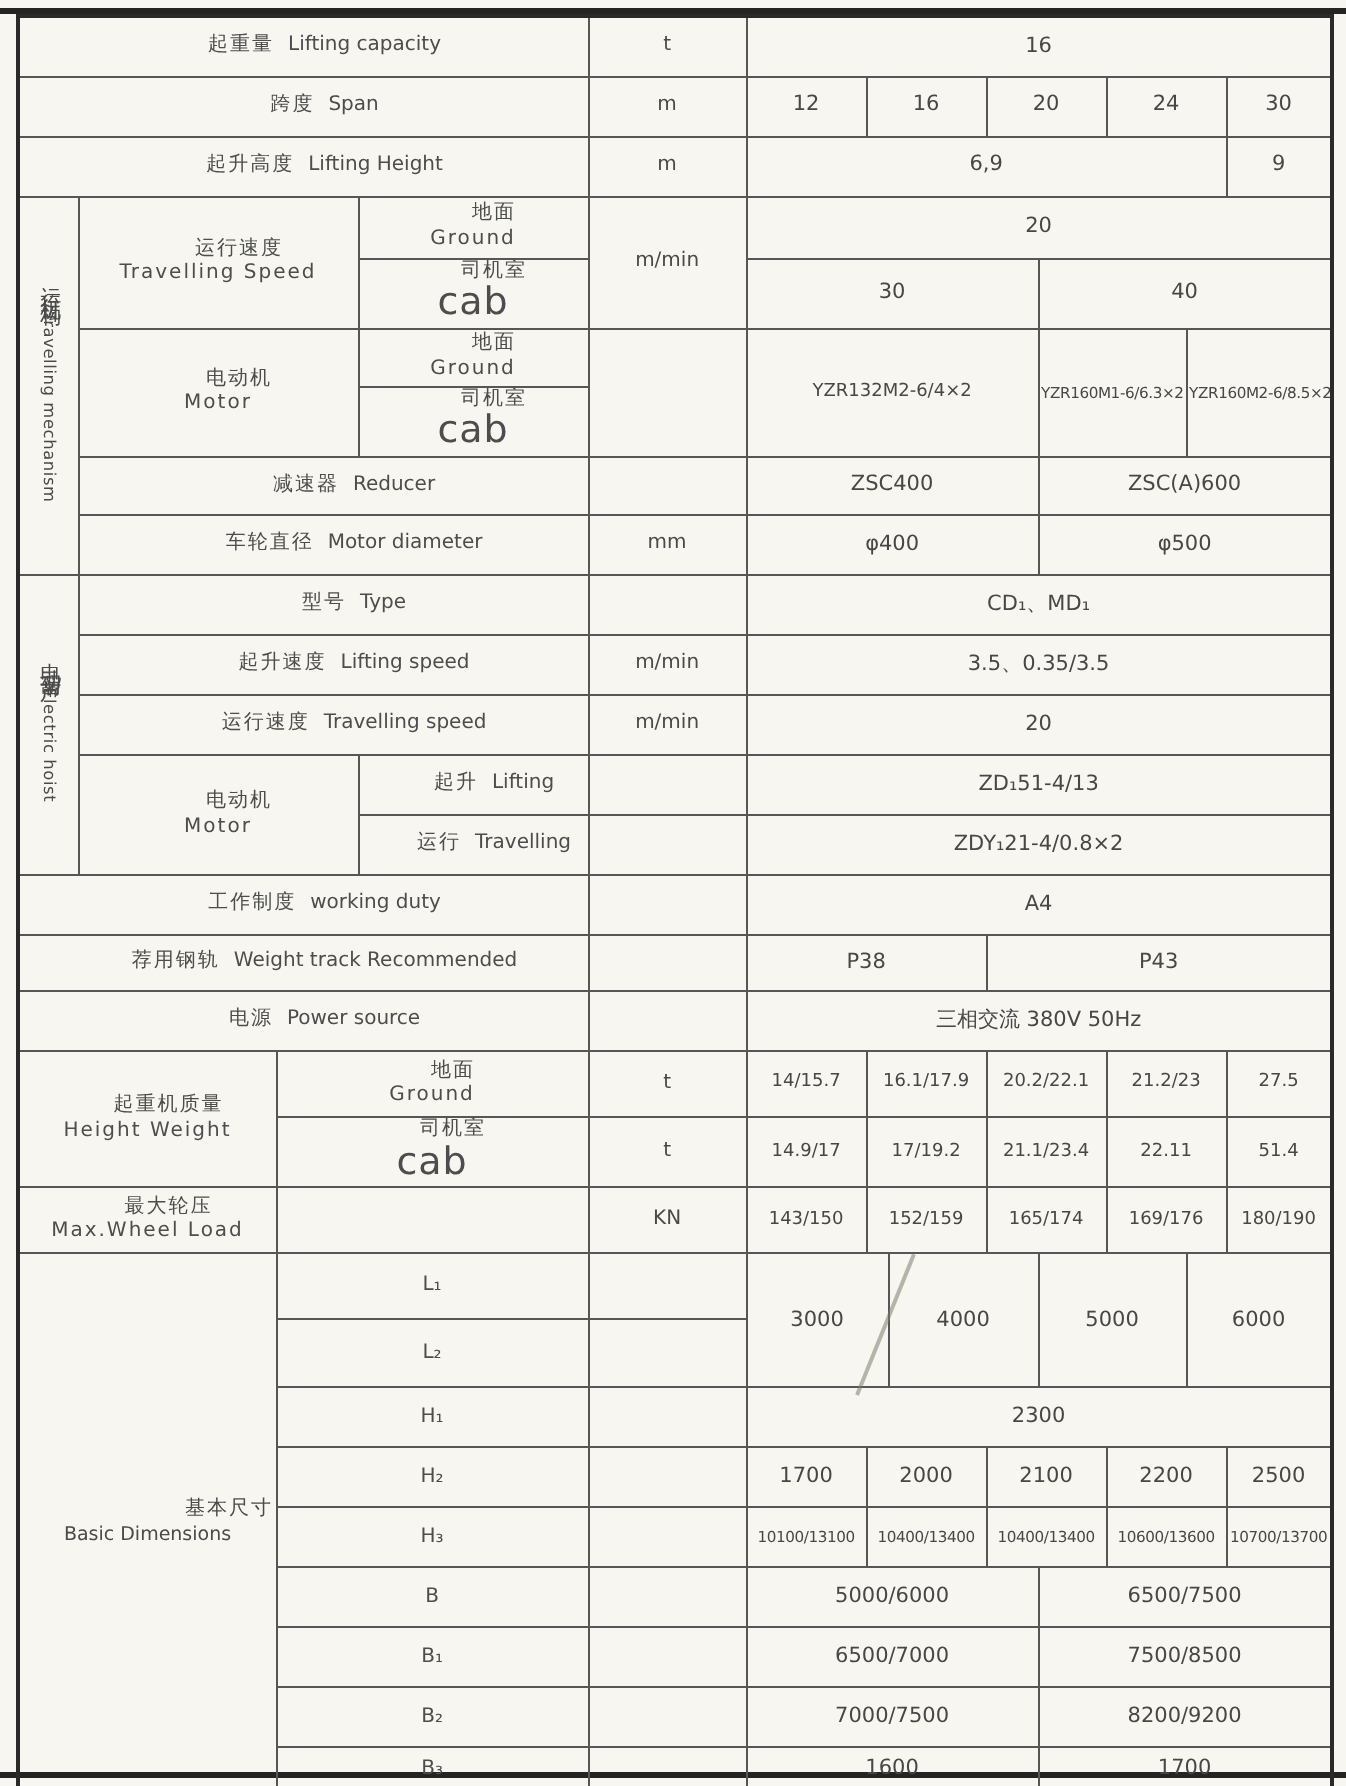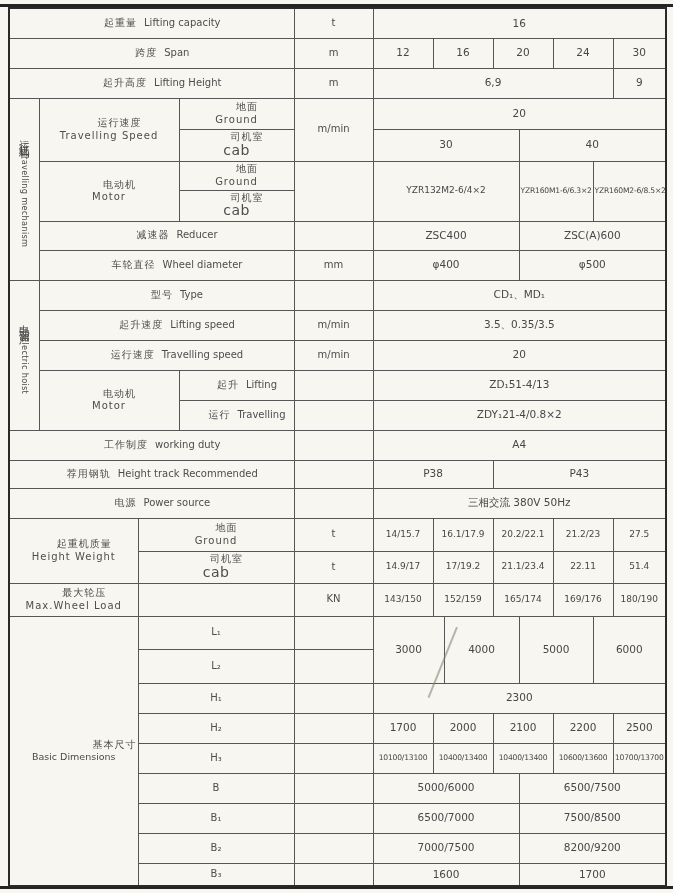--- a/index.html
+++ b/index.html
@@ -25,21 +25,21 @@
   }
   td.ovr{overflow:visible;}
   .zh{letter-spacing:1px;padding-left:21px;}
   .pair .zh{margin-right:7px;}
   .stack .zh,.stack .en{display:block;letter-spacing:1px;}
   .stack .zh{margin-bottom:0px;}
   .lbl{font-size:10px;color:#4d4d4d;}
   .val{font-size:10.5px;color:#474747;}
   .sm{font-size:9px;letter-spacing:0;}
   .tiny{font-size:7.6px;letter-spacing:-0.2px;}
-  .cab-en{font-size:14px;letter-spacing:0.5px;display:block;margin-top:-2px;}
+  .cab-en{font-size:19px;letter-spacing:0.5px;display:block;margin-top:-2px;}
   .unit{font-size:10px;}
   
   .vwrap{display:flex;align-items:center;justify-content:center;height:100%;}
   .vline{writing-mode:vertical-rl;display:inline-block;}
   .vzh{text-orientation:upright;font-size:10.5px;letter-spacing:3px;}
   .ven{font-size:8.2px;margin-top:9px;letter-spacing:0.3px;}
   .dims-lbl .zh,.dims-lbl .en{display:block;}
   .dims-lbl .zh{font-size:10px;letter-spacing:1px;text-align:right;}
   .dims-lbl .en{font-size:9.5px;}
   .scratch{
@@ -145,21 +145,21 @@
 </tr>
 
 <tr style="height:29px">
   <td colspan="3" class="lbl pair"><span class="zh">减速器</span><span class="en">Reducer</span></td>
   <td></td>
   <td colspan="4" class="val">ZSC400</td>
   <td colspan="4" class="val">ZSC(A)600</td>
 </tr>
 
 <tr style="height:30px">
-  <td colspan="3" class="lbl pair"><span class="zh">车轮直径</span><span class="en">Wheel diameter</span></td>
+  <td colspan="3" class="lbl pair"><span class="zh">车轮直径</span><span class="en">Motor diameter</span></td>
   <td class="unit">mm</td>
   <td colspan="4" class="val">φ400</td>
   <td colspan="4" class="val">φ500</td>
 </tr>
 
 <tr style="height:30px">
   <td rowspan="5">
     <div class="vwrap">
             <span class="vline"><span class="vzh">电动葫芦</span><span class="ven">Electric hoist</span></span>
           </div>
@@ -197,21 +197,21 @@
   <td colspan="8" class="val">ZDY₁21-4/0.8×2</td>
 </tr>
 
 <tr style="height:30px">
   <td colspan="4" class="lbl pair"><span class="zh">工作制度</span><span class="en">working duty</span></td>
   <td></td>
   <td colspan="8" class="val">A4</td>
 </tr>
 
 <tr style="height:28px">
-  <td colspan="4" class="lbl pair"><span class="zh">荐用钢轨</span><span class="en">Height track Recommended</span></td>
+  <td colspan="4" class="lbl pair"><span class="zh">荐用钢轨</span><span class="en">Weight track Recommended</span></td>
   <td></td>
   <td colspan="3" class="val">P38</td>
   <td colspan="5" class="val">P43</td>
 </tr>
 
 <tr style="height:30px">
   <td colspan="4" class="lbl pair"><span class="zh">电源</span><span class="en">Power source</span></td>
   <td></td>
   <td colspan="8" class="val">三相交流  380V  50Hz</td>
 </tr>

